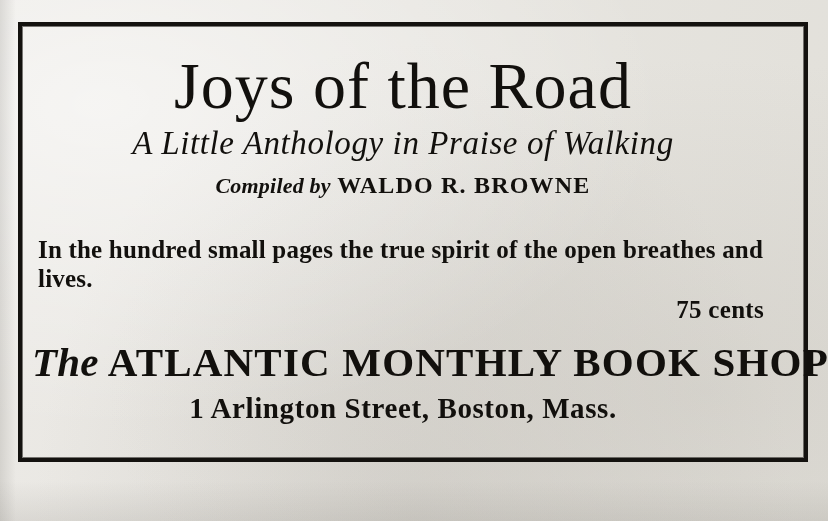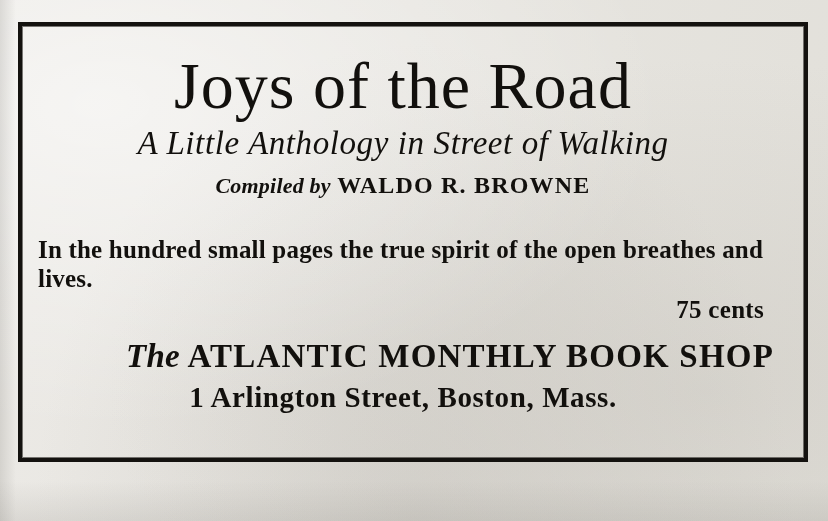--- a/index.html
+++ b/index.html
@@ -118,25 +118,24 @@
     font-family: "Liberation Serif", serif;
     font-weight: 700;
     font-size: 25px;
     letter-spacing: 0.3px;
     margin-left: 35px;
   }
 
   .shop-name {
     font-family: "Liberation Serif", serif;
     font-weight: 700;
-    font-size: 33px;
+    font-size: 41px;
     letter-spacing: 1.2px;
     margin: 14px 0 0 0;
     white-space: nowrap;
-    text-align: right;
   }
   .shop-the {
     font-style: italic;
     font-weight: 700;
     letter-spacing: 0.2px;
   }
 
   .shop-address {
     font-family: "Liberation Serif", serif;
     font-weight: 700;
@@ -168,21 +167,21 @@
   <div id="paper-texture"></div>
 
   <div id="ad-border">
     <div id="ad-border-inner"></div>
   </div>
 
   <div id="ad-content">
 
     <div class="title">Joys of the Road</div>
 
-    <div class="subtitle">A Little Anthology in Street of Walking</div>
+    <div class="subtitle">A Little Anthology in Praise of Walking</div>
 
     <div class="compiled-line">
       <span class="compiled-by">Compiled by</span>
       <span class="author-name">WALDO R. BROWNE</span>
     </div>
 
     <div class="blurb">In the hundred small pages the true spirit of the open breathes and lives.</div>
 
     <div class="price-row">
       <span class="price">75 cents</span>

